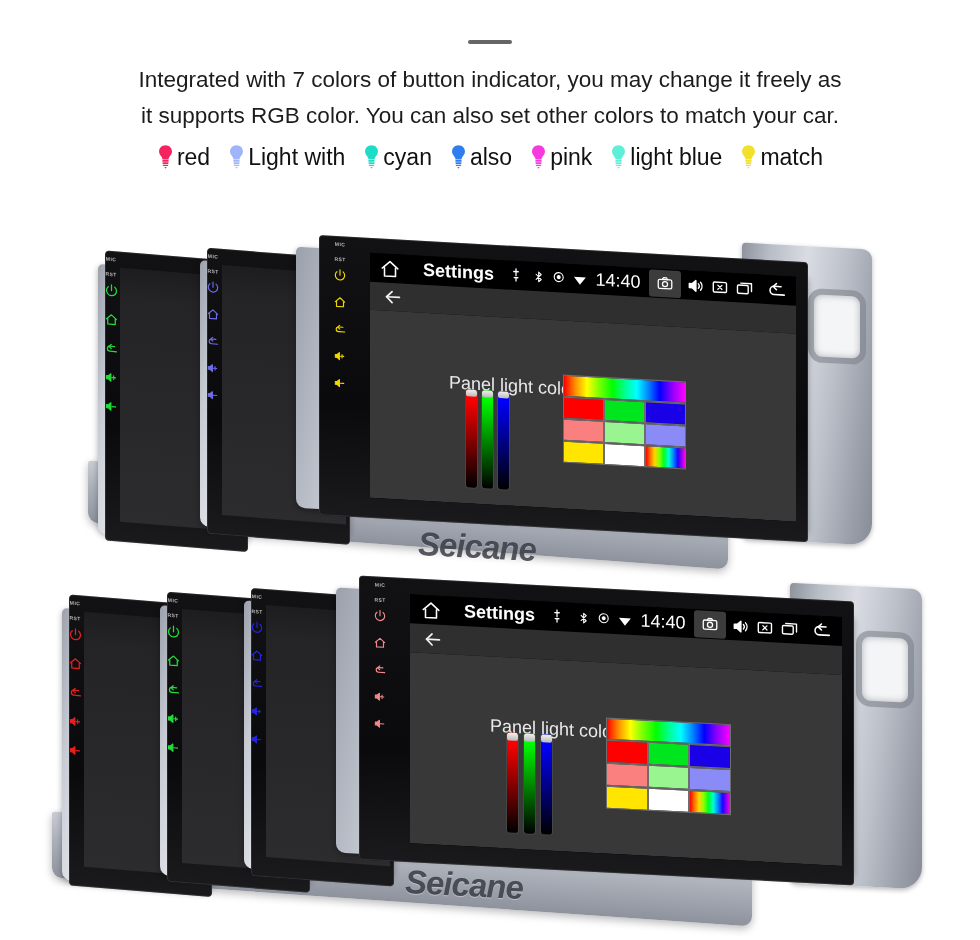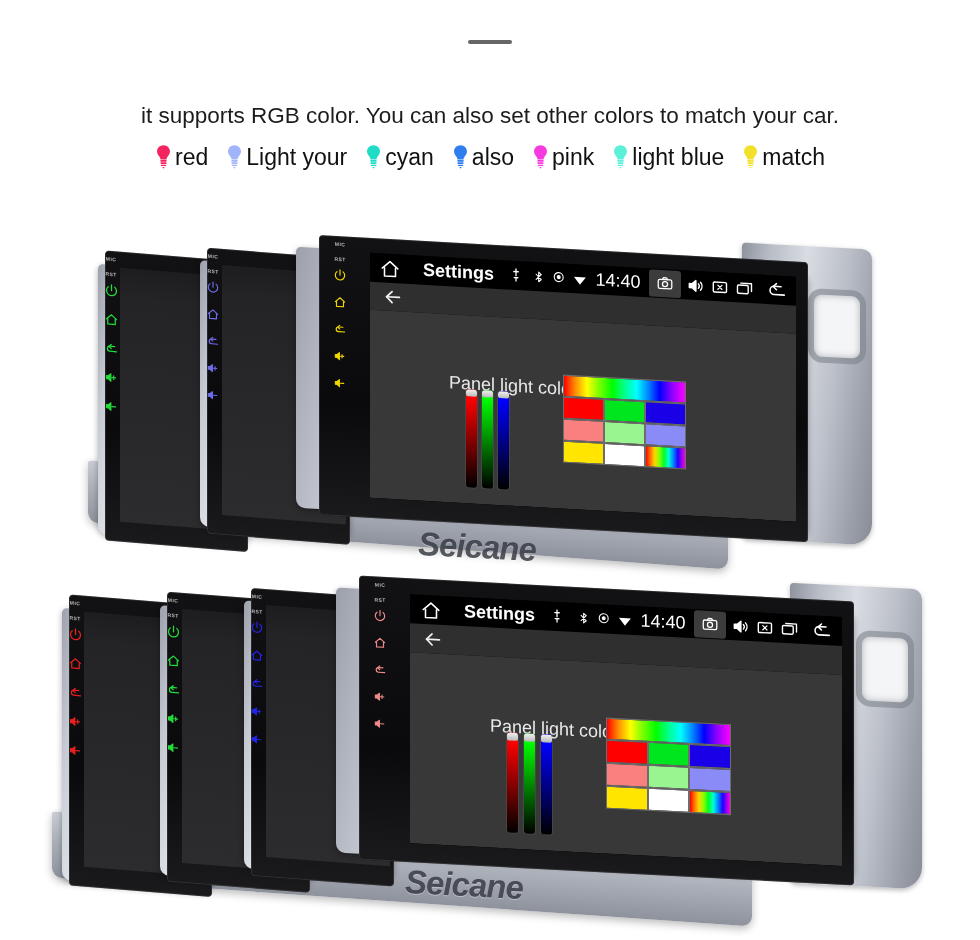--- a/index.html
+++ b/index.html
@@ -144,21 +144,21 @@
     white-space:nowrap;
     pointer-events:none;
   }
 </style>
 </head>
 <body>
 
 <div class="hero">
   <div class="hero-divider"></div>
   <p class="hero-sub">
-    <br>
+    <span>Integrated with 7 colors of button indicator, you may change it freely as</span><br>
     <span>it supports RGB color. You can also set other colors to match your car.</span>
   </p>
 </div>
 
 <div class="legend" id="legend">
     <div class="legend-item">
       <svg class="bulb" viewBox="0 0 20 30">
         <path d="M10 1.2c4.3 0 7.6 3.3 7.6 7.4 0 3.0-1.8 4.7-2.9 6.2-0.8 1.1-1.1 2.0-1.1 3.0H6.4c0-1.0-0.3-1.9-1.1-3.0C4.2 13.3 2.4 11.6 2.4 8.6 2.4 4.5 5.7 1.2 10 1.2z" fill="#f4245e"></path>
         <rect x="6.2" y="18.6" width="7.6" height="1.9" rx="0.8" fill="#f4245e"></rect>
         <rect x="6.4" y="21.3" width="7.2" height="1.8" rx="0.8" fill="#f4245e"></rect>
@@ -168,21 +168,21 @@
       <span class="legend-label">red</span>
     </div>
     <div class="legend-item">
       <svg class="bulb" viewBox="0 0 20 30">
         <path d="M10 1.2c4.3 0 7.6 3.3 7.6 7.4 0 3.0-1.8 4.7-2.9 6.2-0.8 1.1-1.1 2.0-1.1 3.0H6.4c0-1.0-0.3-1.9-1.1-3.0C4.2 13.3 2.4 11.6 2.4 8.6 2.4 4.5 5.7 1.2 10 1.2z" fill="#9fb4f9"></path>
         <rect x="6.2" y="18.6" width="7.6" height="1.9" rx="0.8" fill="#9fb4f9"></rect>
         <rect x="6.4" y="21.3" width="7.2" height="1.8" rx="0.8" fill="#9fb4f9"></rect>
         <rect x="6.8" y="24.0" width="6.4" height="1.7" rx="0.8" fill="#9fb4f9"></rect>
         <path d="M8.6 26.9h2.8l-1.4 2.0z" fill="#9fb4f9"></path>
       </svg>
-      <span class="legend-label">Light your</span>
+      <span class="legend-label">Light with</span>
     </div>
     <div class="legend-item">
       <svg class="bulb" viewBox="0 0 20 30">
         <path d="M10 1.2c4.3 0 7.6 3.3 7.6 7.4 0 3.0-1.8 4.7-2.9 6.2-0.8 1.1-1.1 2.0-1.1 3.0H6.4c0-1.0-0.3-1.9-1.1-3.0C4.2 13.3 2.4 11.6 2.4 8.6 2.4 4.5 5.7 1.2 10 1.2z" fill="#1fdcc6"></path>
         <rect x="6.2" y="18.6" width="7.6" height="1.9" rx="0.8" fill="#1fdcc6"></rect>
         <rect x="6.4" y="21.3" width="7.2" height="1.8" rx="0.8" fill="#1fdcc6"></rect>
         <rect x="6.8" y="24.0" width="6.4" height="1.7" rx="0.8" fill="#1fdcc6"></rect>
         <path d="M8.6 26.9h2.8l-1.4 2.0z" fill="#1fdcc6"></path>
       </svg>
       <span class="legend-label">cyan</span>

